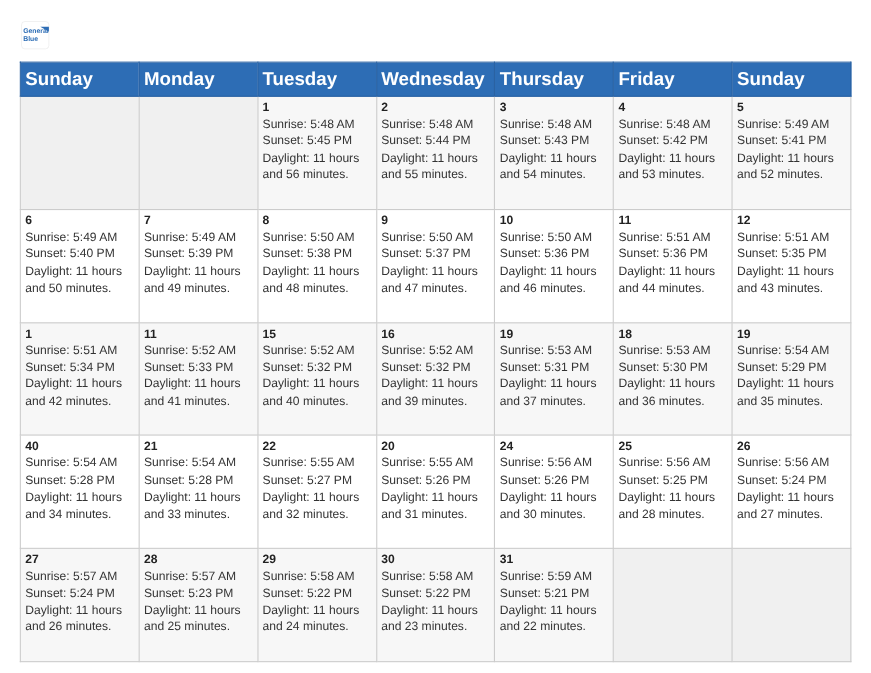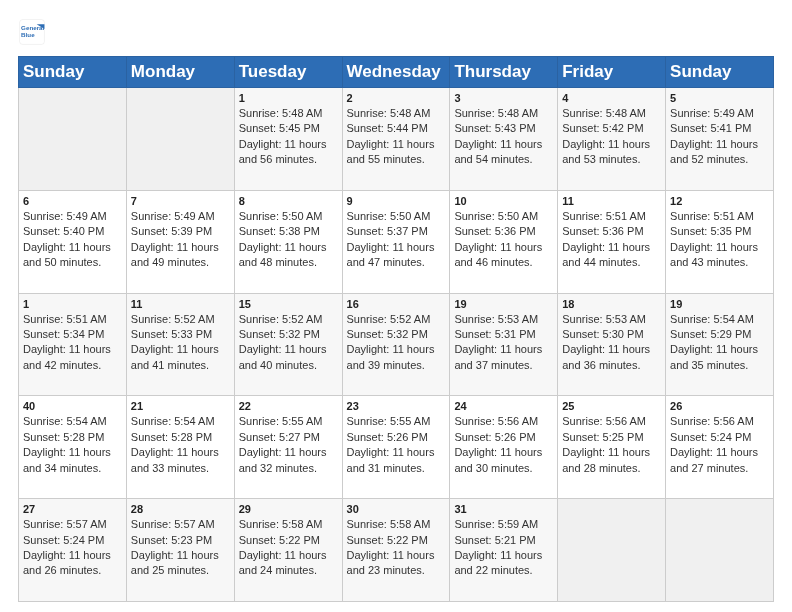--- a/index.html
+++ b/index.html
@@ -226,21 +226,21 @@
           </td>
           <td>
             <span class="day-num">21</span>
             <div class="cell-text">Sunrise: 5:54 AM<br>Sunset: 5:28 PM<br>Daylight: 11 hours and 33 minutes.</div>
           </td>
           <td>
             <span class="day-num">22</span>
             <div class="cell-text">Sunrise: 5:55 AM<br>Sunset: 5:27 PM<br>Daylight: 11 hours and 32 minutes.</div>
           </td>
           <td>
-            <span class="day-num">23</span>
+            <span class="day-num">20</span>
             <div class="cell-text">Sunrise: 5:55 AM<br>Sunset: 5:26 PM<br>Daylight: 11 hours and 31 minutes.</div>
           </td>
           <td>
             <span class="day-num">24</span>
             <div class="cell-text">Sunrise: 5:56 AM<br>Sunset: 5:26 PM<br>Daylight: 11 hours and 30 minutes.</div>
           </td>
           <td>
             <span class="day-num">25</span>
             <div class="cell-text">Sunrise: 5:56 AM<br>Sunset: 5:25 PM<br>Daylight: 11 hours and 28 minutes.</div>
           </td>

